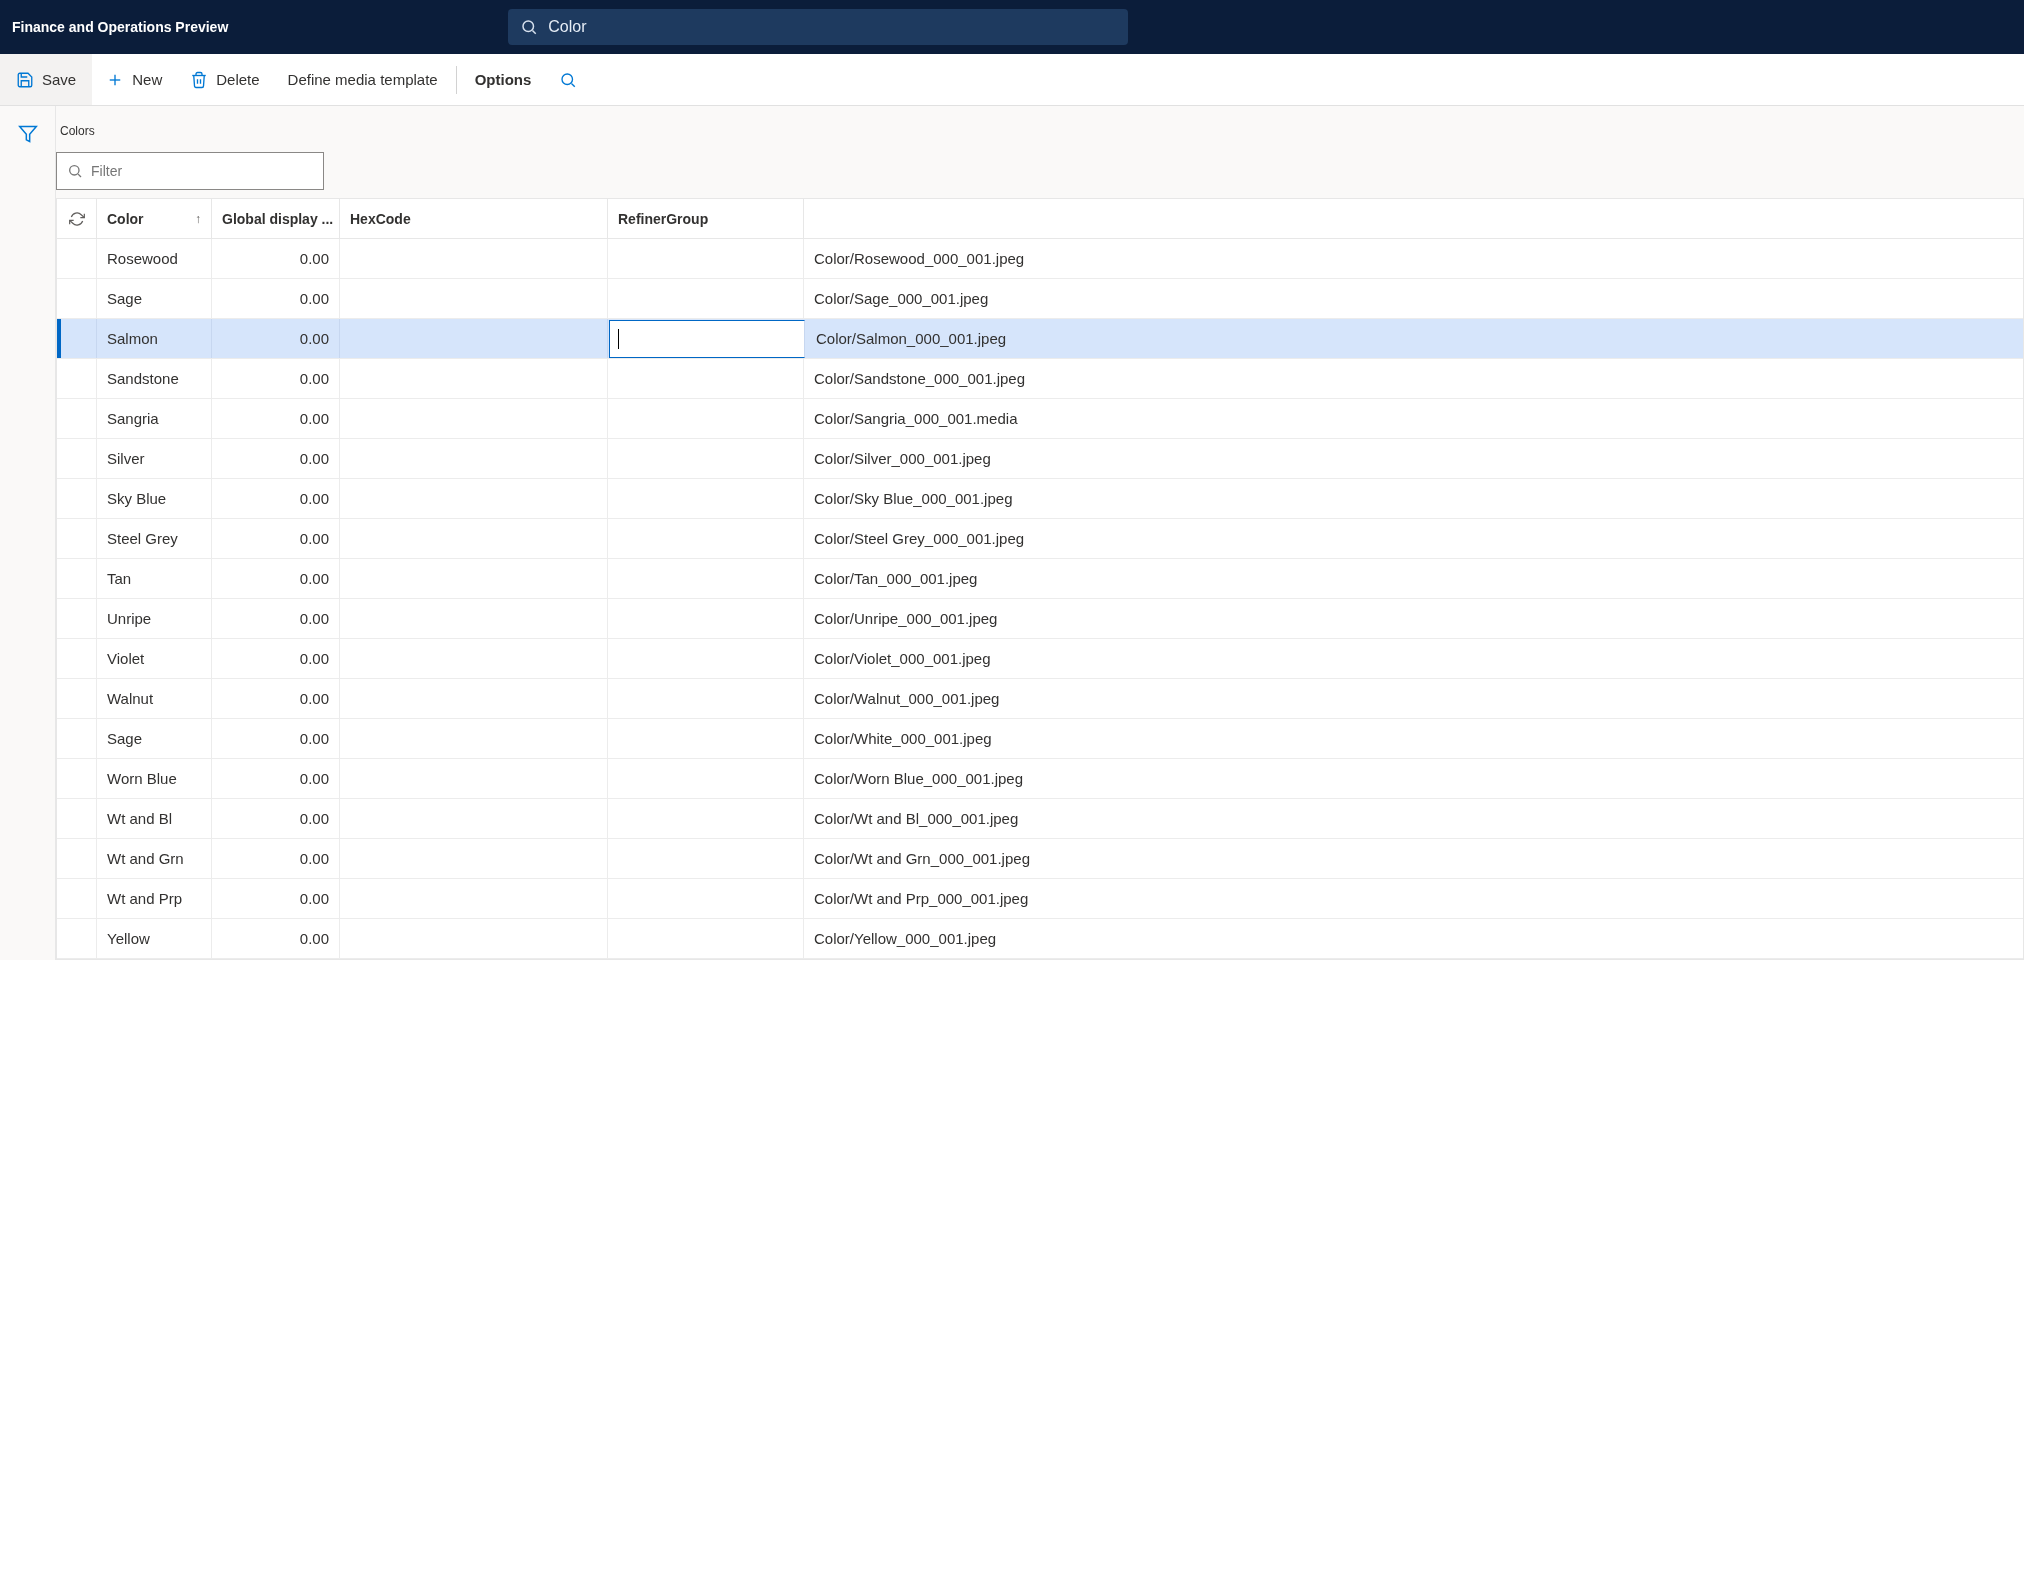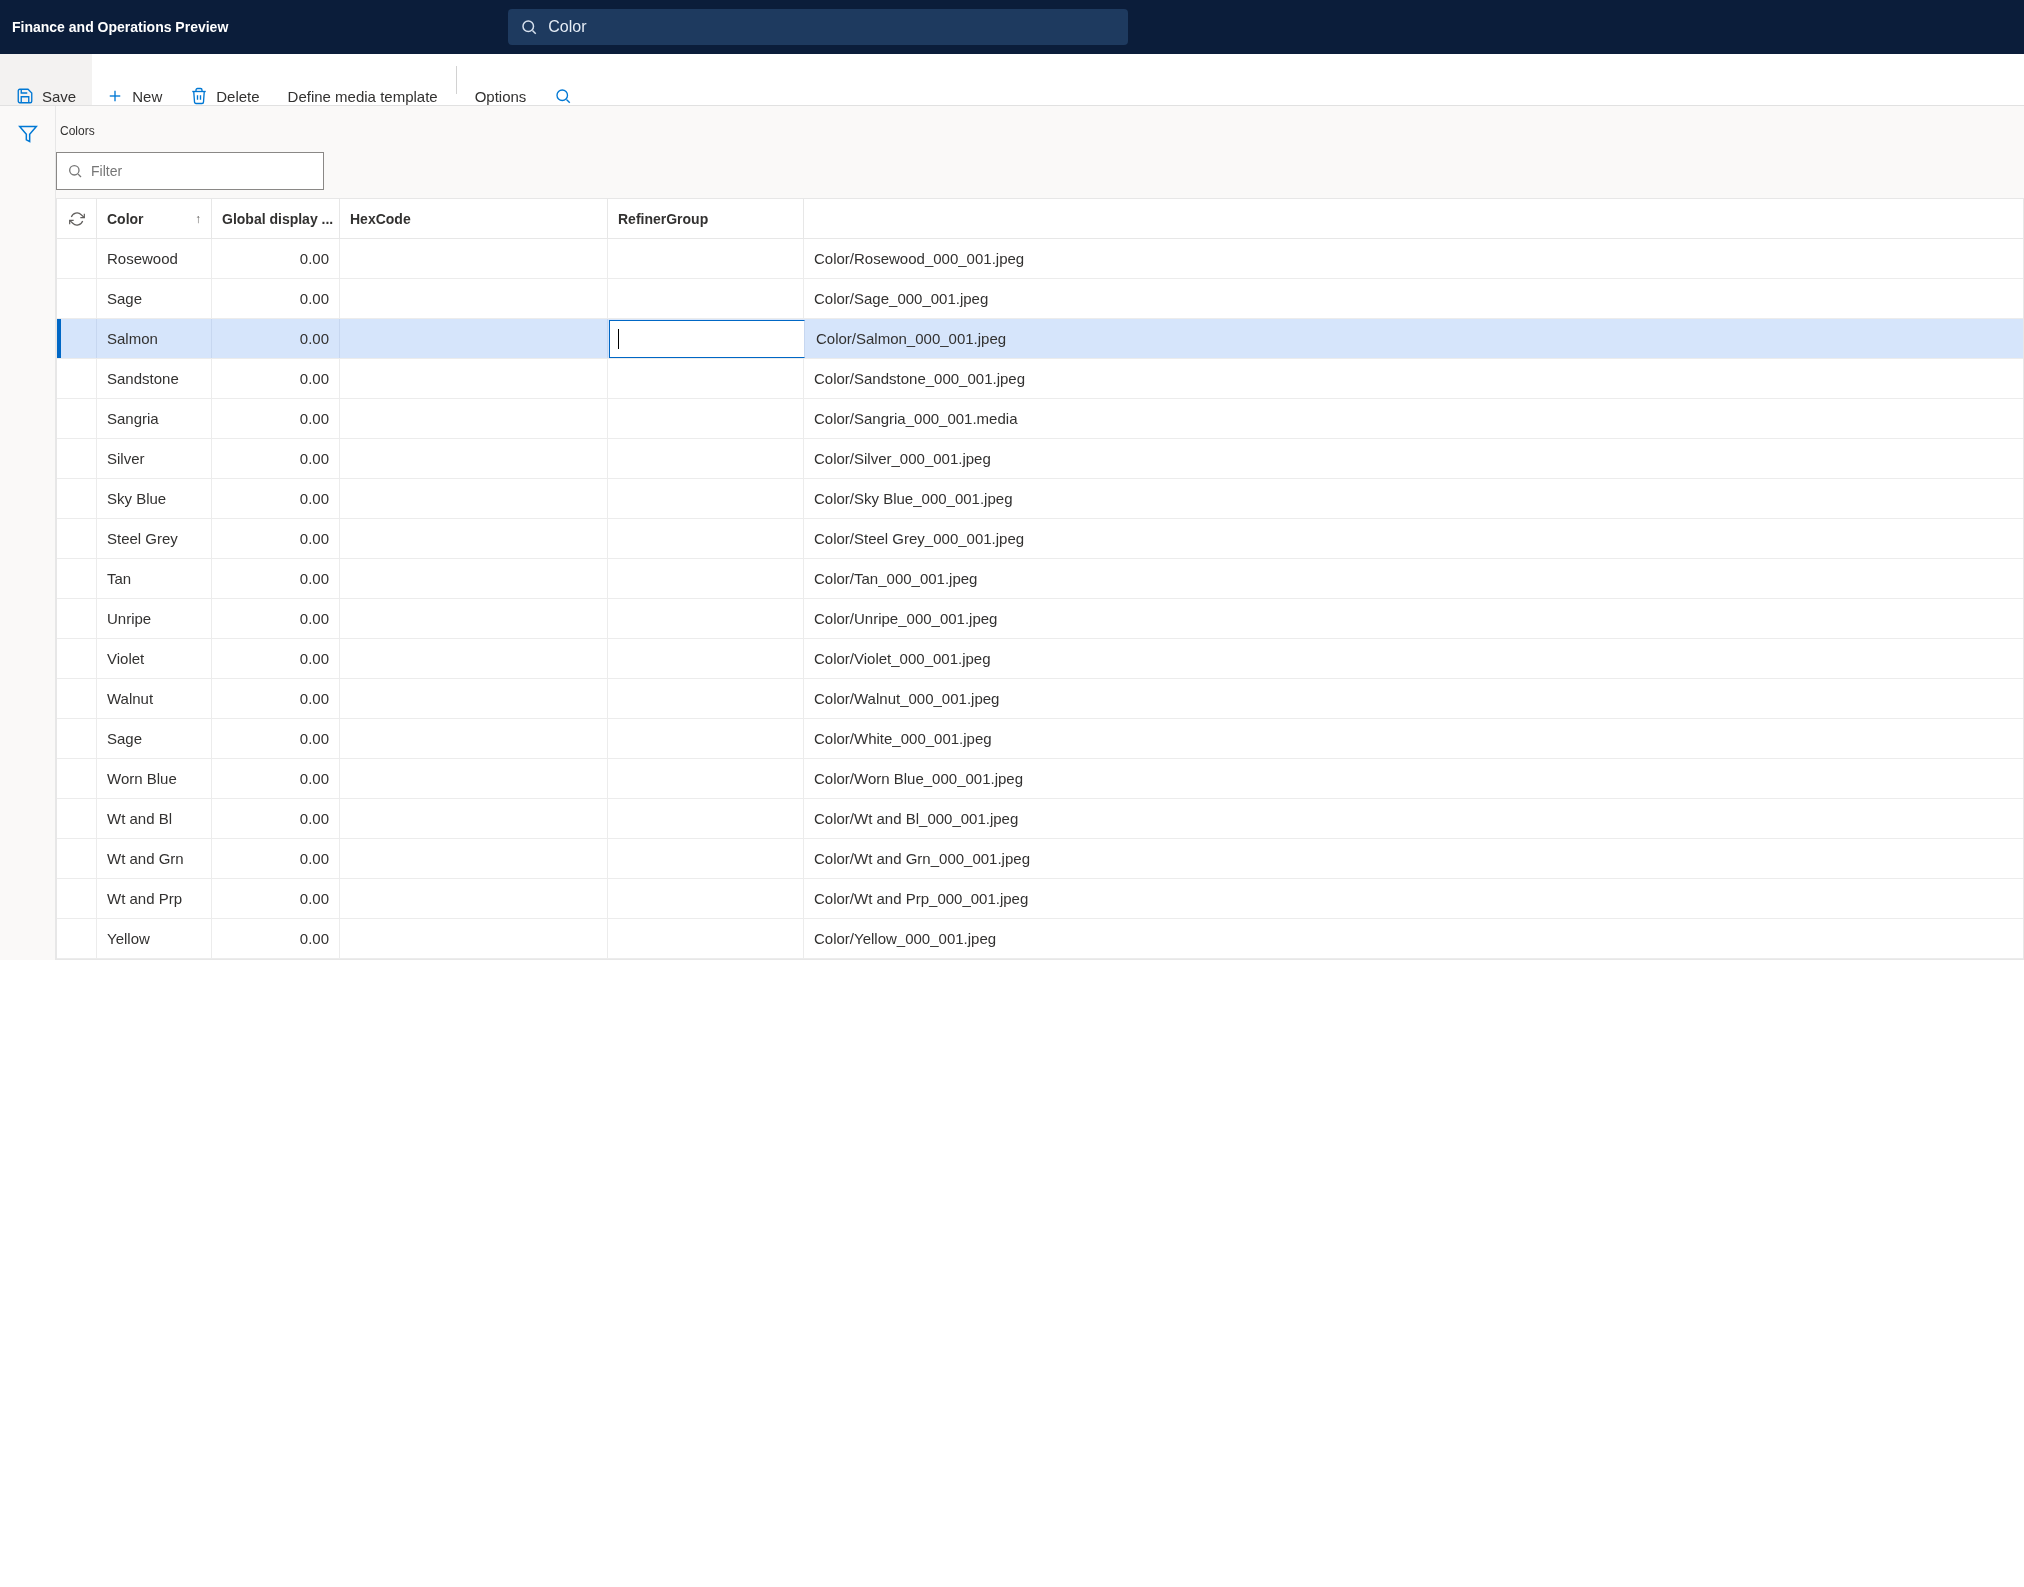--- a/index.html
+++ b/index.html
@@ -47,31 +47,31 @@
     
     .action-bar {
       display: flex;
       align-items: center;
       height: 52px;
       border-bottom: 1px solid #e1e1e1;
       background: #fff;
     }
     .action-btn {
       display: flex;
-      align-items: flex-end;
+      align-items: center;
       padding: 0 14px;
       height: 100%;
       cursor: pointer;
       font-size: 15px;
       color: #323130;
       gap: 8px;
     }
     .action-btn.save { background: #f3f2f1; padding: 0 16px; }
     .action-btn.plain { }
-    .action-btn.bold-opt { font-weight: 400; }
+    .action-btn.bold-opt { font-weight: 700; }
     .action-divider {
       width: 1px;
       height: 28px;
       background: #d2d2d2;
       margin: 0 4px;
     }
     .action-icon { color: #605e5c; }
     .action-icon.blue { color: #0078d4; }
     
     .body-wrap {

